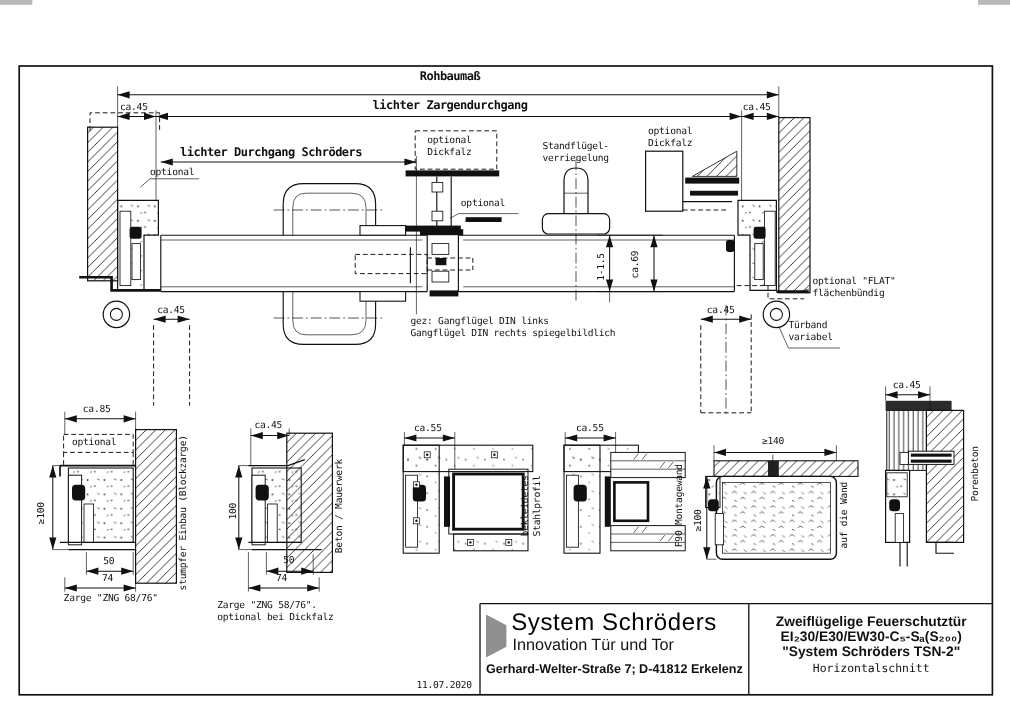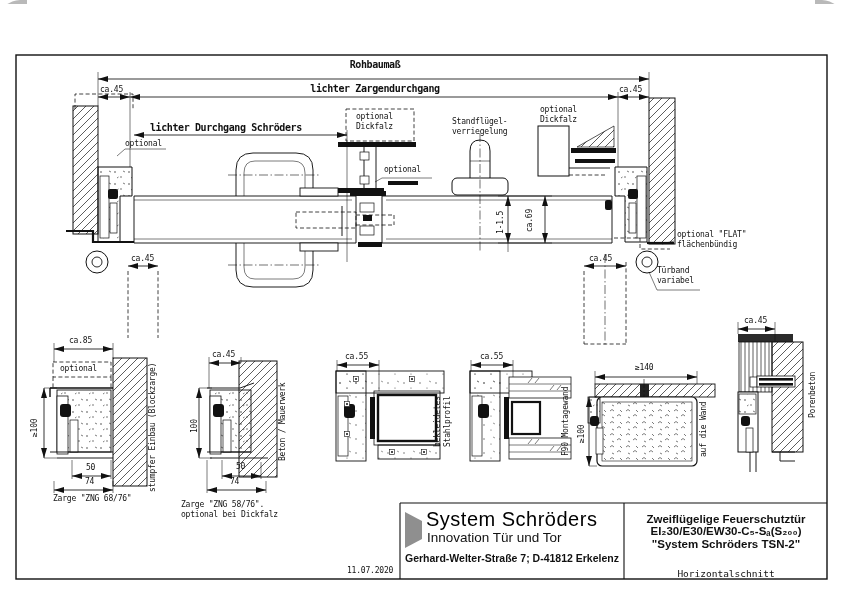--- a/index.html
+++ b/index.html
@@ -1,29 +1,29 @@
 <!DOCTYPE html>
 <html><head>
 <meta charset="utf-8">
 <style>
   html,body{margin:0;padding:0;background:#fff;}
   #sheet{position:relative;width:842px;height:595px;background:#fff;overflow:hidden;
-         font-family:"DejaVu Sans Mono",monospace;color:#111;border-radius:20px;}
+         font-family:"DejaVu Sans Mono",monospace;color:#111;}
   .lbl{position:absolute;font-family:"DejaVu Sans Mono",monospace;font-size:8px;line-height:1.3;
        color:#111;white-space:pre-line;letter-spacing:-0.2px;}
   .big{font-size:10px;font-weight:bold;letter-spacing:-0.4px;}
   .ctr{text-align:center;}
   .rot{transform:rotate(-90deg);transform-origin:0 0;white-space:pre;}
   .brand{position:absolute;font-family:"Liberation Sans",sans-serif;font-size:20px;color:#000000;letter-spacing:0.5px;}
   .tag{position:absolute;font-family:"Liberation Sans",sans-serif;font-size:13.5px;color:#111;}
   .addr{position:absolute;font-family:"Liberation Sans",sans-serif;font-size:10.5px;color:#111;font-weight:bold;}
   .tbr{position:absolute;left:626px;top:513px;width:200px;text-align:center;
        font-family:"Liberation Sans",sans-serif;color:#111;}
   .tbr .b{font-size:11.5px;font-weight:bold;line-height:1.08;}
-  .tbr .m{font-family:"DejaVu Sans Mono",monospace;font-size:9.5px;margin-top:18px;}
+  .tbr .m{font-family:"DejaVu Sans Mono",monospace;font-size:9.5px;margin-top:2px;}
   .corner{position:absolute;top:0;width:27px;height:4px;background:#b9b9b9;}
   svg{position:absolute;left:0;top:0;}
   .thin{stroke:#111;stroke-width:.55;fill:none}
   .med{stroke:#111;stroke-width:.95;fill:none}
   .thk{stroke:#111;stroke-width:1.4;fill:none}
   .thk2{stroke:#111;stroke-width:2.2;fill:none}
   .dsh{stroke:#111;stroke-width:.8;fill:none;stroke-dasharray:4 2.4}
   .cl{stroke:#111;stroke-width:.6;fill:none;stroke-dasharray:9 2.5 1.5 2.5}
   .dim{stroke:#111;stroke-width:.85;fill:none;marker-start:url(#arw);marker-end:url(#arw)}
 </style>
@@ -260,20 +260,22 @@
   <div class="lbl" style="left:619px;top:85px">ca.45</div>
   <div class="lbl big" style="left:150px;top:121px">lichter Durchgang Schröders</div>
   <div class="lbl" style="left:125px;top:139px">optional</div>
   <div class="lbl" style="left:356px;top:112px">optional
 Dickfalz</div>
   <div class="lbl" style="left:384px;top:165px">optional</div>
   <div class="lbl" style="left:452px;top:117px">Standflügel-
 verriegelung</div>
   <div class="lbl" style="left:540px;top:105px">optional
 Dickfalz</div>
+  <div class="lbl" style="left:342px;top:263px">gez: Gangflügel DIN links
+Gangflügel DIN rechts spiegelbildlich</div>
   <div class="lbl" style="left:677px;top:230px">optional "FLAT"
 flächenbündig</div>
   <div class="lbl" style="left:657px;top:266px">Türband
 variabel</div>
   <div class="lbl" style="left:131px;top:254px">ca.45</div>
   <div class="lbl" style="left:589px;top:254px">ca.45</div>
   <div class="lbl rot" style="left:496px;top:234px">1-1.5</div>
   <div class="lbl rot" style="left:525px;top:232px">ca.69</div>
 
   <div class="lbl" style="left:69px;top:336px">ca.85</div>

